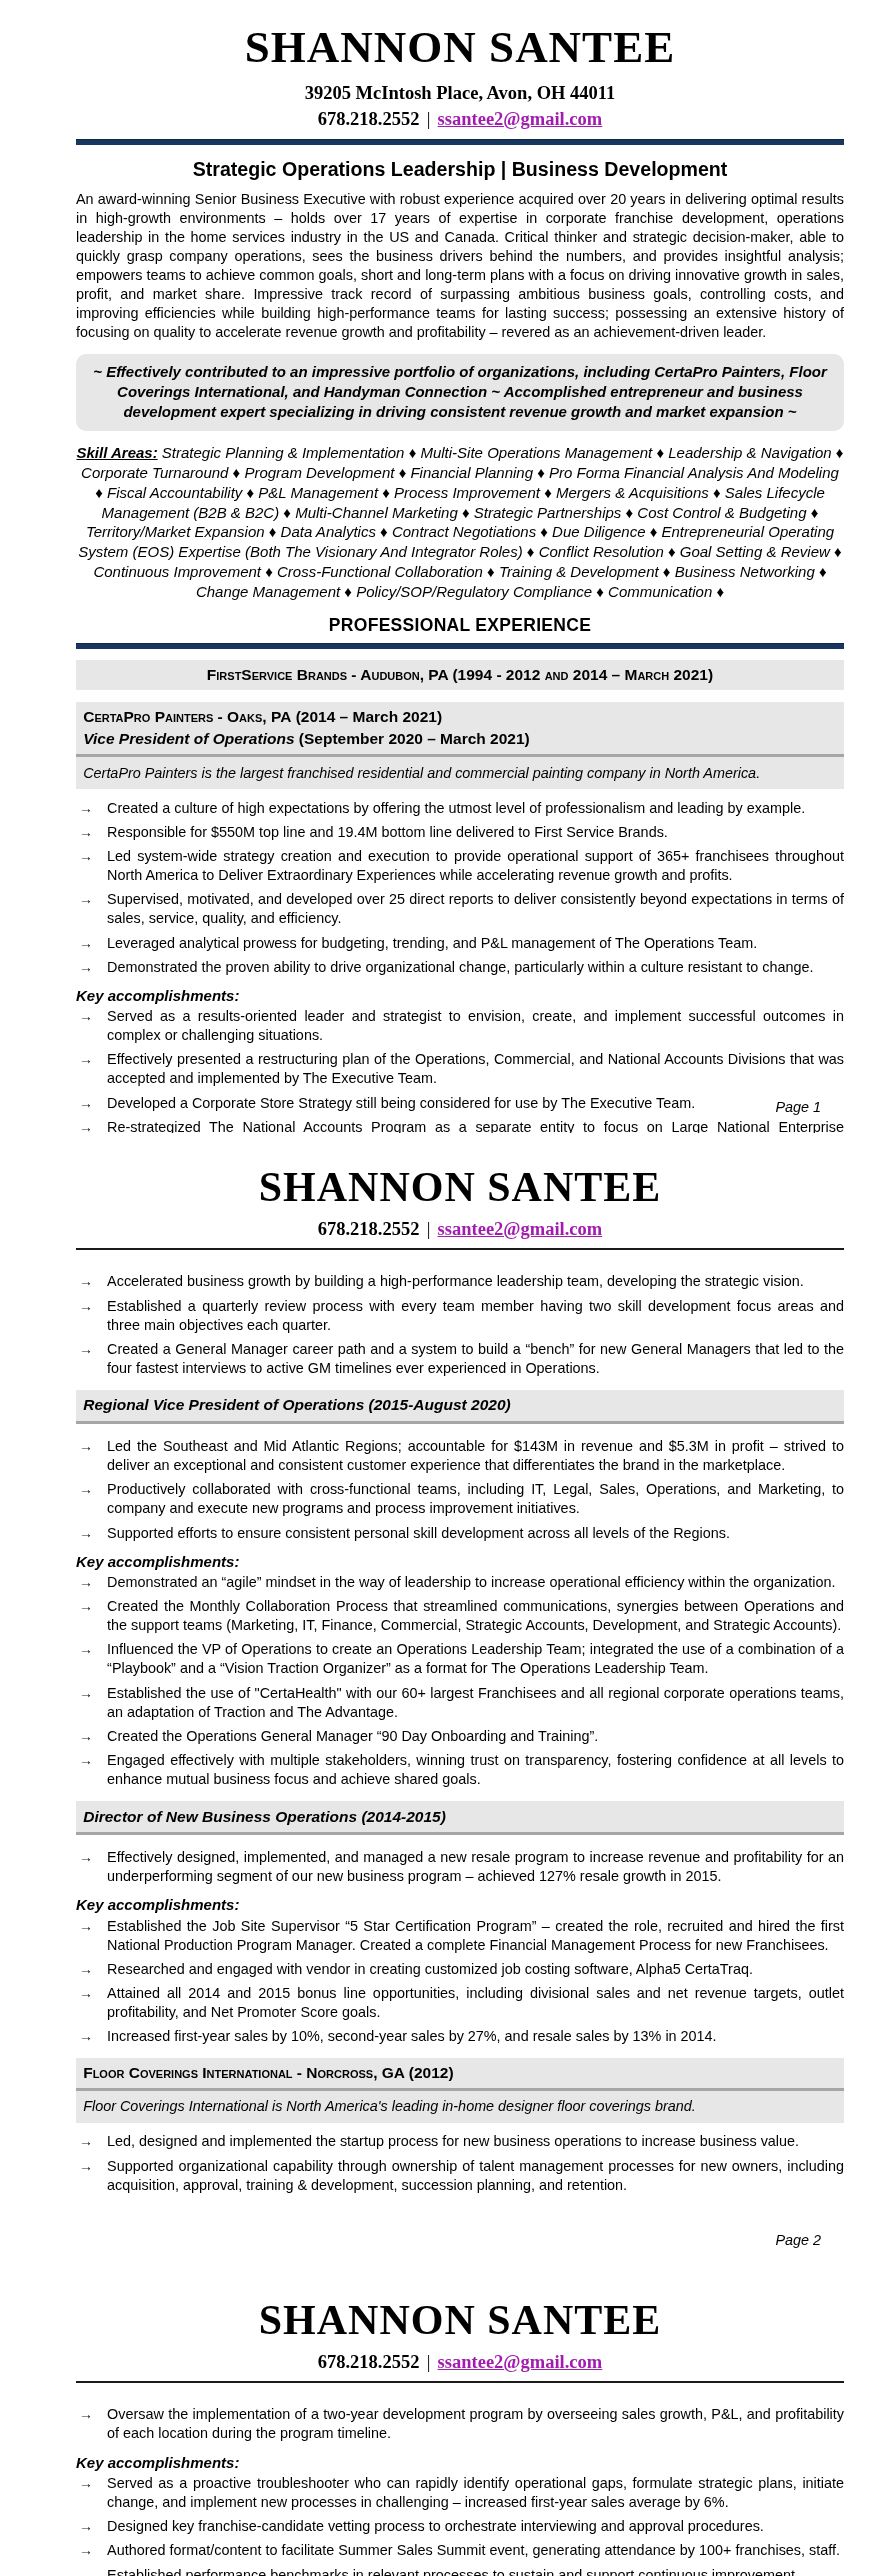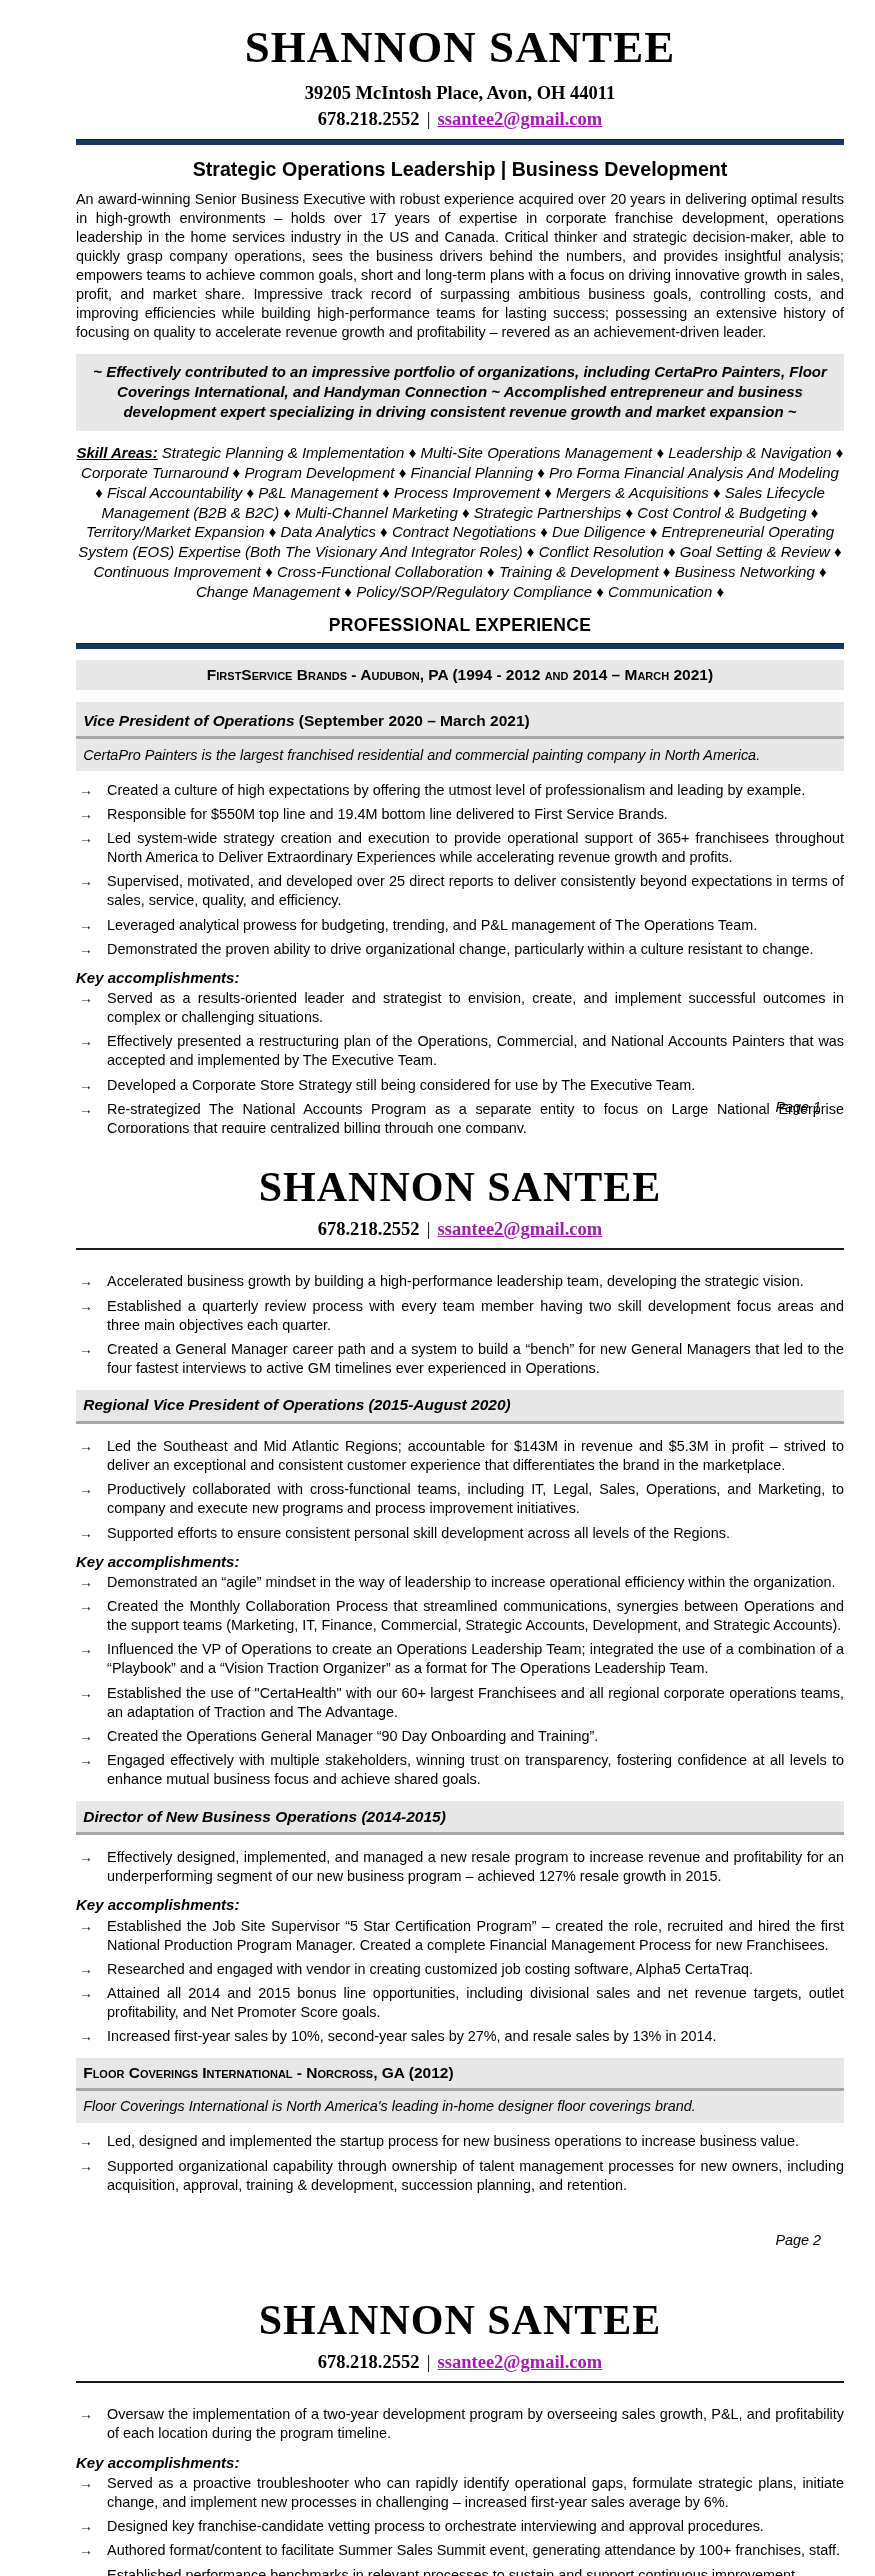--- a/index.html
+++ b/index.html
@@ -15,21 +15,21 @@
   .contact{font-size:18.5px;font-weight:700;text-align:center;margin-top:5.2px;}
   .contact .pipe{margin:0 7.2px;font-weight:400;}
   .email{color:#a21caf;text-decoration:underline;cursor:pointer;}
   .navy-rule{height:4.6px;background:#17375E;border-top:1px solid #102843;margin-top:9.3px;}
   .black-rule{height:0;border-top:2.1px solid #1a1a1a;margin-top:8.2px;}
 
   
   .headline{font-size:19.6px;font-weight:700;text-align:center;margin-top:13.4px;}
   .summary{font-size:14.4px;line-height:1.32;text-align:justify;margin:9.3px 0 0 0;}
   .callout{background:#E7E7E7;font-size:15px;font-weight:700;font-style:italic;
-           text-align:center;line-height:1.35;padding:8.2px 15.5px;margin-top:11.3px;}
+           text-align:center;line-height:1.35;padding:8.2px 15.5px;margin-top:11.3px;border-radius:10px;}
   .skills{font-size:15px;font-style:italic;text-align:center;line-height:1.32;margin:12.4px 0 0 0;}
   .skills-label{font-weight:700;text-decoration:underline;}
 
   .sec-head{font-size:17.5px;font-weight:700;text-align:center;margin-top:13.4px;letter-spacing:0.3px;}
   .sec-rule{height:4.6px;background:#17375E;border-top:1px solid #102843;margin-top:7.2px;}
 
   
   .gray-bar{background:#E7E7E7;font-size:15.5px;font-weight:700;padding:6.2px 7.2px;margin-top:11.3px;}
   .gray-bar.center{text-align:center;}
   .smallcaps{font-variant:small-caps;}
@@ -63,20 +63,21 @@
   </div>
   <div class="navy-rule"></div>
   <div class="headline">Strategic Operations Leadership | Business Development</div>
   <p class="summary">An award-winning Senior Business Executive with robust experience acquired over 20 years in delivering optimal results in high-growth environments – holds over 17 years of expertise in corporate franchise development, operations leadership in the home services industry in the US and Canada. Critical thinker and strategic decision-maker, able to quickly grasp company operations, sees the business drivers behind the numbers, and provides insightful analysis; empowers teams to achieve common goals, short and long-term plans with a focus on driving innovative growth in sales, profit, and market share. Impressive track record of surpassing ambitious business goals, controlling costs, and improving efficiencies while building high-performance teams for lasting success; possessing an extensive history of focusing on quality to accelerate revenue growth and profitability – revered as an achievement-driven leader.</p>
   <div class="callout">~ Effectively contributed to an impressive portfolio of organizations, including CertaPro Painters, Floor Coverings International, and Handyman Connection ~ Accomplished entrepreneur and business development expert specializing in driving consistent revenue growth and market expansion ~</div>
   <p class="skills"><span class="skills-label">Skill Areas:</span> <span>Strategic Planning &amp; Implementation ♦ Multi-Site Operations Management ♦ Leadership &amp; Navigation ♦ Corporate Turnaround ♦ Program Development ♦ Financial Planning ♦ Pro Forma Financial Analysis And Modeling ♦ Fiscal Accountability ♦ P&amp;L Management ♦ Process Improvement ♦ Mergers &amp; Acquisitions ♦ Sales Lifecycle Management (B2B &amp; B2C) ♦ Multi-Channel Marketing ♦ Strategic Partnerships ♦ Cost Control &amp; Budgeting ♦ Territory/Market Expansion ♦ Data Analytics ♦ Contract Negotiations ♦ Due Diligence ♦ Entrepreneurial Operating System (EOS) Expertise (Both The Visionary And Integrator Roles) ♦ Conflict Resolution ♦ Goal Setting &amp; Review ♦ Continuous Improvement ♦ Cross-Functional Collaboration ♦ Training &amp; Development ♦ Business Networking ♦ Change Management ♦ Policy/SOP/Regulatory Compliance ♦ Communication ♦</span></p>
   <div class="sec-head">PROFESSIONAL EXPERIENCE</div>
   <div class="sec-rule"></div>
   <div class="gray-bar center smallcaps">FirstService Brands - Audubon, PA (1994 - 2012 and 2014 – March 2021)</div>
   <div class="gray-block">
+    <div class="company-line smallcaps"><span>CertaPro Painters - Oaks, PA</span><span class="no-sc"> (2014 – March 2021)</span></div>
     <div class="role-line"><span class="role-it">Vice President of Operations</span><span> (September 2020 – March 2021)</span></div>
     <div class="shadow-div"></div>
     <div class="blurb">CertaPro Painters is the largest franchised residential and commercial painting company in North America.</div>
   </div>
   <div class="bullets">
 
   <div class="bullet">
         <span class="arrow">→</span>
         <span class="btext">Created a culture of high expectations by offering the utmost level of professionalism and leading by example.</span>
       </div>
@@ -103,21 +104,21 @@
     </div>
   <div class="key-label">Key accomplishments:</div>
   <div class="bullets" style="margin-top:3.1px">
 
   <div class="bullet">
         <span class="arrow">→</span>
         <span class="btext">Served as a results-oriented leader and strategist to envision, create, and implement successful outcomes in complex or challenging situations.</span>
       </div>
       <div class="bullet">
         <span class="arrow">→</span>
-        <span class="btext">Effectively presented a restructuring plan of the Operations, Commercial, and National Accounts Painters that was accepted and implemented by The Executive Team.</span>
+        <span class="btext">Effectively presented a restructuring plan of the Operations, Commercial, and National Accounts Divisions that was accepted and implemented by The Executive Team.</span>
       </div>
       <div class="bullet">
         <span class="arrow">→</span>
         <span class="btext">Developed a Corporate Store Strategy still being considered for use by The Executive Team.</span>
       </div>
       <div class="bullet">
         <span class="arrow">→</span>
         <span class="btext">Re-strategized The National Accounts Program as a separate entity to focus on Large National Enterprise Corporations that require centralized billing through one company.</span>
       </div>
     </div>

